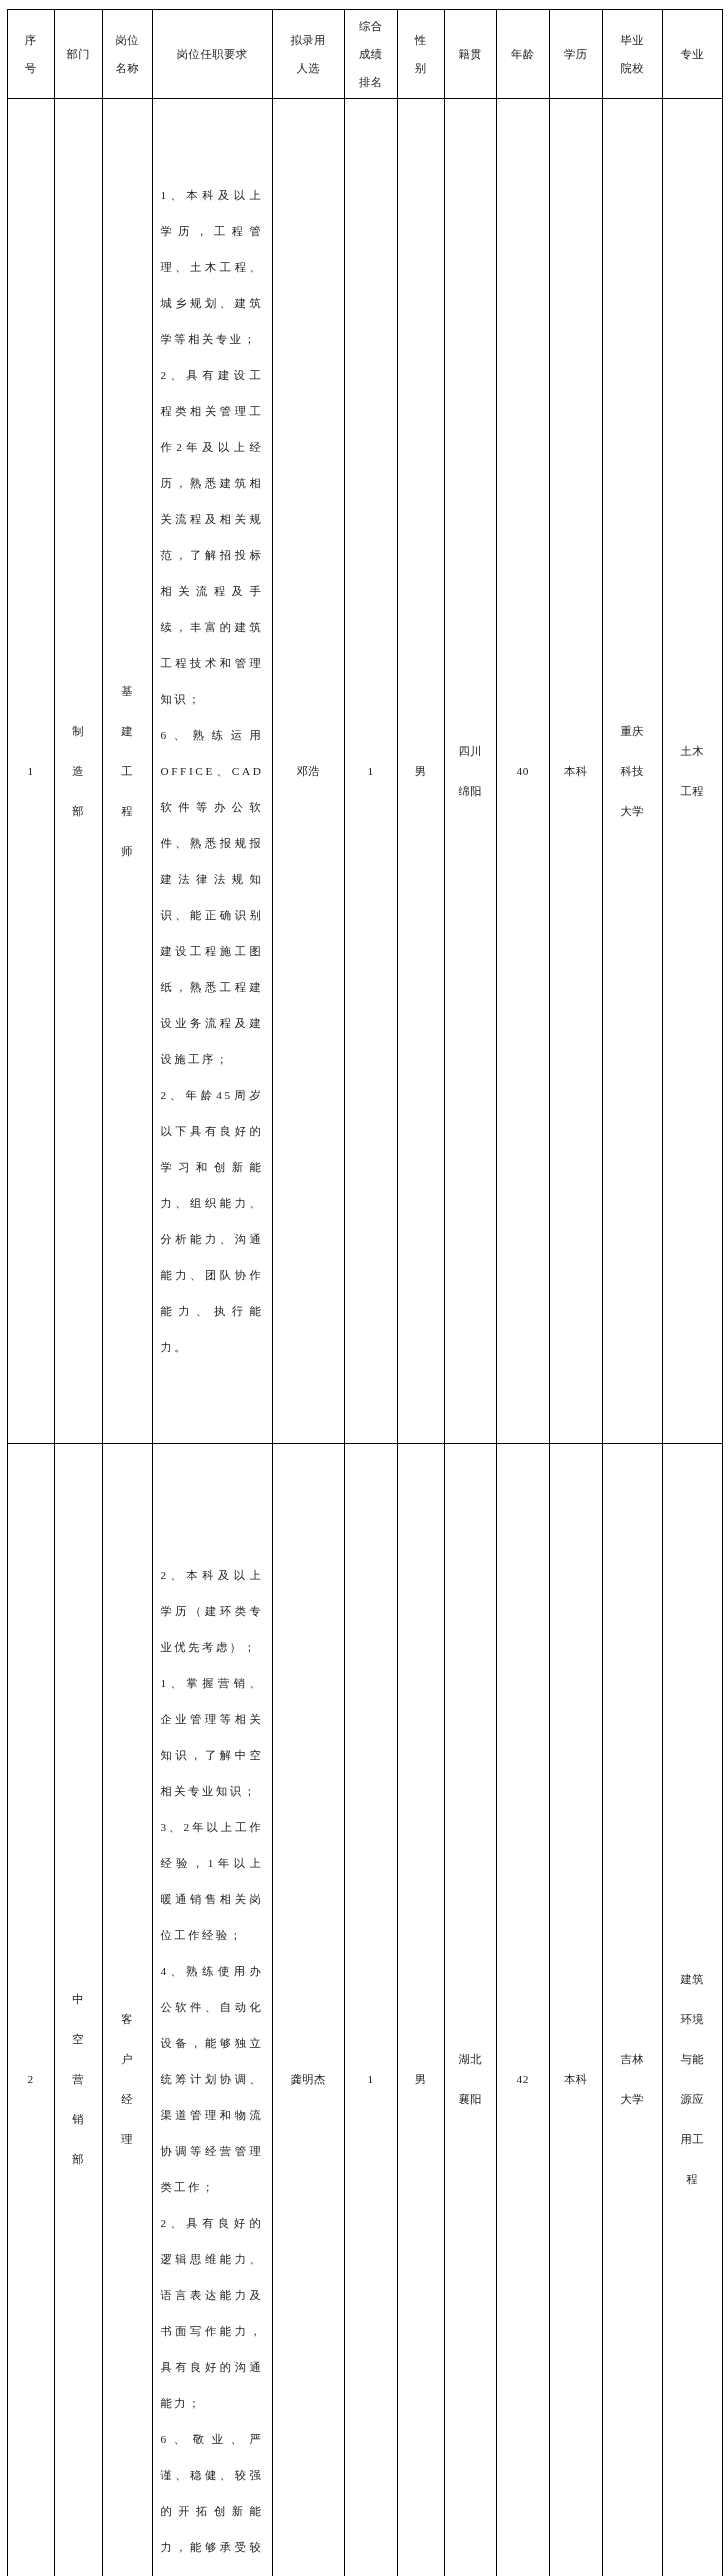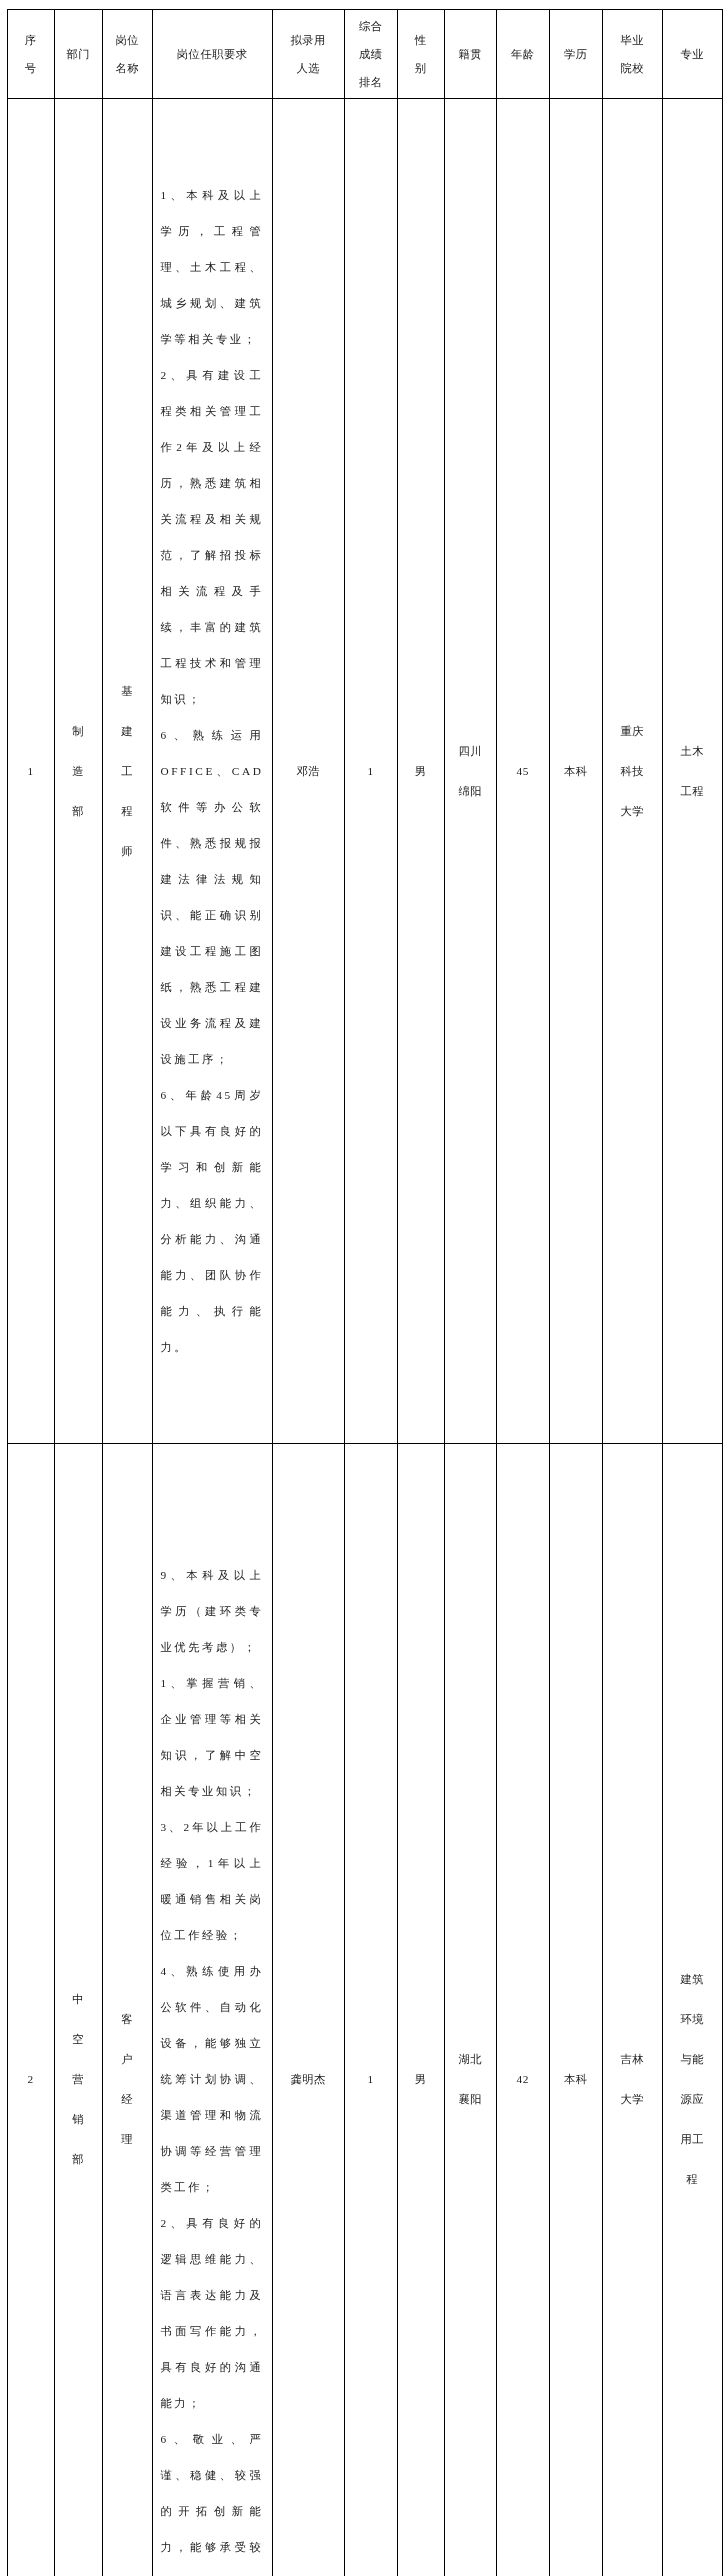--- a/index.html
+++ b/index.html
@@ -113,45 +113,45 @@
       <td class="ctr">1</td>
       <td class="ctr">制造
 部</td>
       <td class="ctr">基建
 工程
 师</td>
       <td class="req">
         <p>1、本科及以上学历，工程管理、土木工程、城乡规划、建筑学等相关专业；</p>
         <p>2、具有建设工程类相关管理工作2年及以上经历，熟悉建筑相关流程及相关规范，了解招投标相关流程及手续，丰富的建筑工程技术和管理知识；</p>
         <p>6、熟练运用OFFICE、CAD软件等办公软件、熟悉报规报建法律法规知识、能正确识别建设工程施工图纸，熟悉工程建设业务流程及建设施工序；</p>
-        <p>6、年龄45周岁以下具有良好的学习和创新能力、组织能力、分析能力、沟通能力、团队协作能力、执行能力。</p>
+        <p>2、年龄45周岁以下具有良好的学习和创新能力、组织能力、分析能力、沟通能力、团队协作能力、执行能力。</p>
       </td>
       <td class="ctr">邓浩</td>
       <td class="ctr">1</td>
       <td class="ctr">男</td>
       <td class="ctr">四川
 绵阳</td>
-      <td class="ctr">45</td>
+      <td class="ctr">40</td>
       <td class="ctr">本科</td>
       <td class="ctr">重庆
 科技
 大学</td>
       <td class="ctr">土木
 工程</td>
     </tr>
 
     <tr class="row-2">
       <td class="ctr">2</td>
       <td class="ctr">中空
 营销
 部</td>
       <td class="ctr">客户
 经理</td>
       <td class="req">
-        <p>9、本科及以上学历（建环类专业优先考虑）；</p>
+        <p>2、本科及以上学历（建环类专业优先考虑）；</p>
         <p>1、掌握营销、企业管理等相关知识，了解中空相关专业知识；</p>
         <p>3、2年以上工作经验，1年以上暖通销售相关岗位工作经验；</p>
         <p>4、熟练使用办公软件、自动化设备，能够独立统筹计划协调、渠道管理和物流协调等经营管理类工作；</p>
         <p>2、具有良好的逻辑思维能力、语言表达能力及书面写作能力，具有良好的沟通能力；</p>
         <p>6、敬业、严谨、稳健、较强的开拓创新能力，能够承受较大的工作压力。</p>
       </td>
       <td class="ctr">龚明杰</td>
       <td class="ctr">1</td>
       <td class="ctr">男</td>
       <td class="ctr">湖北

